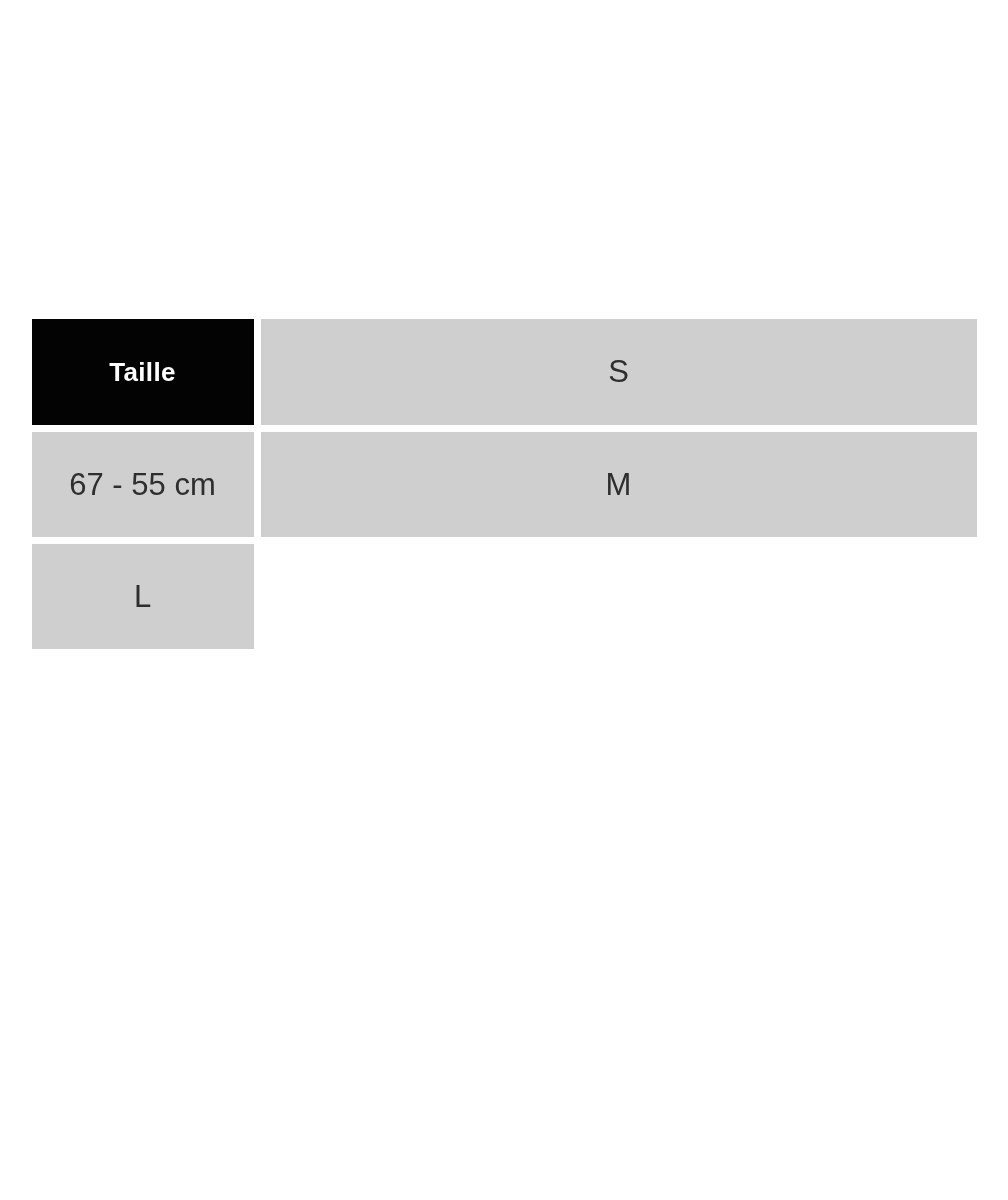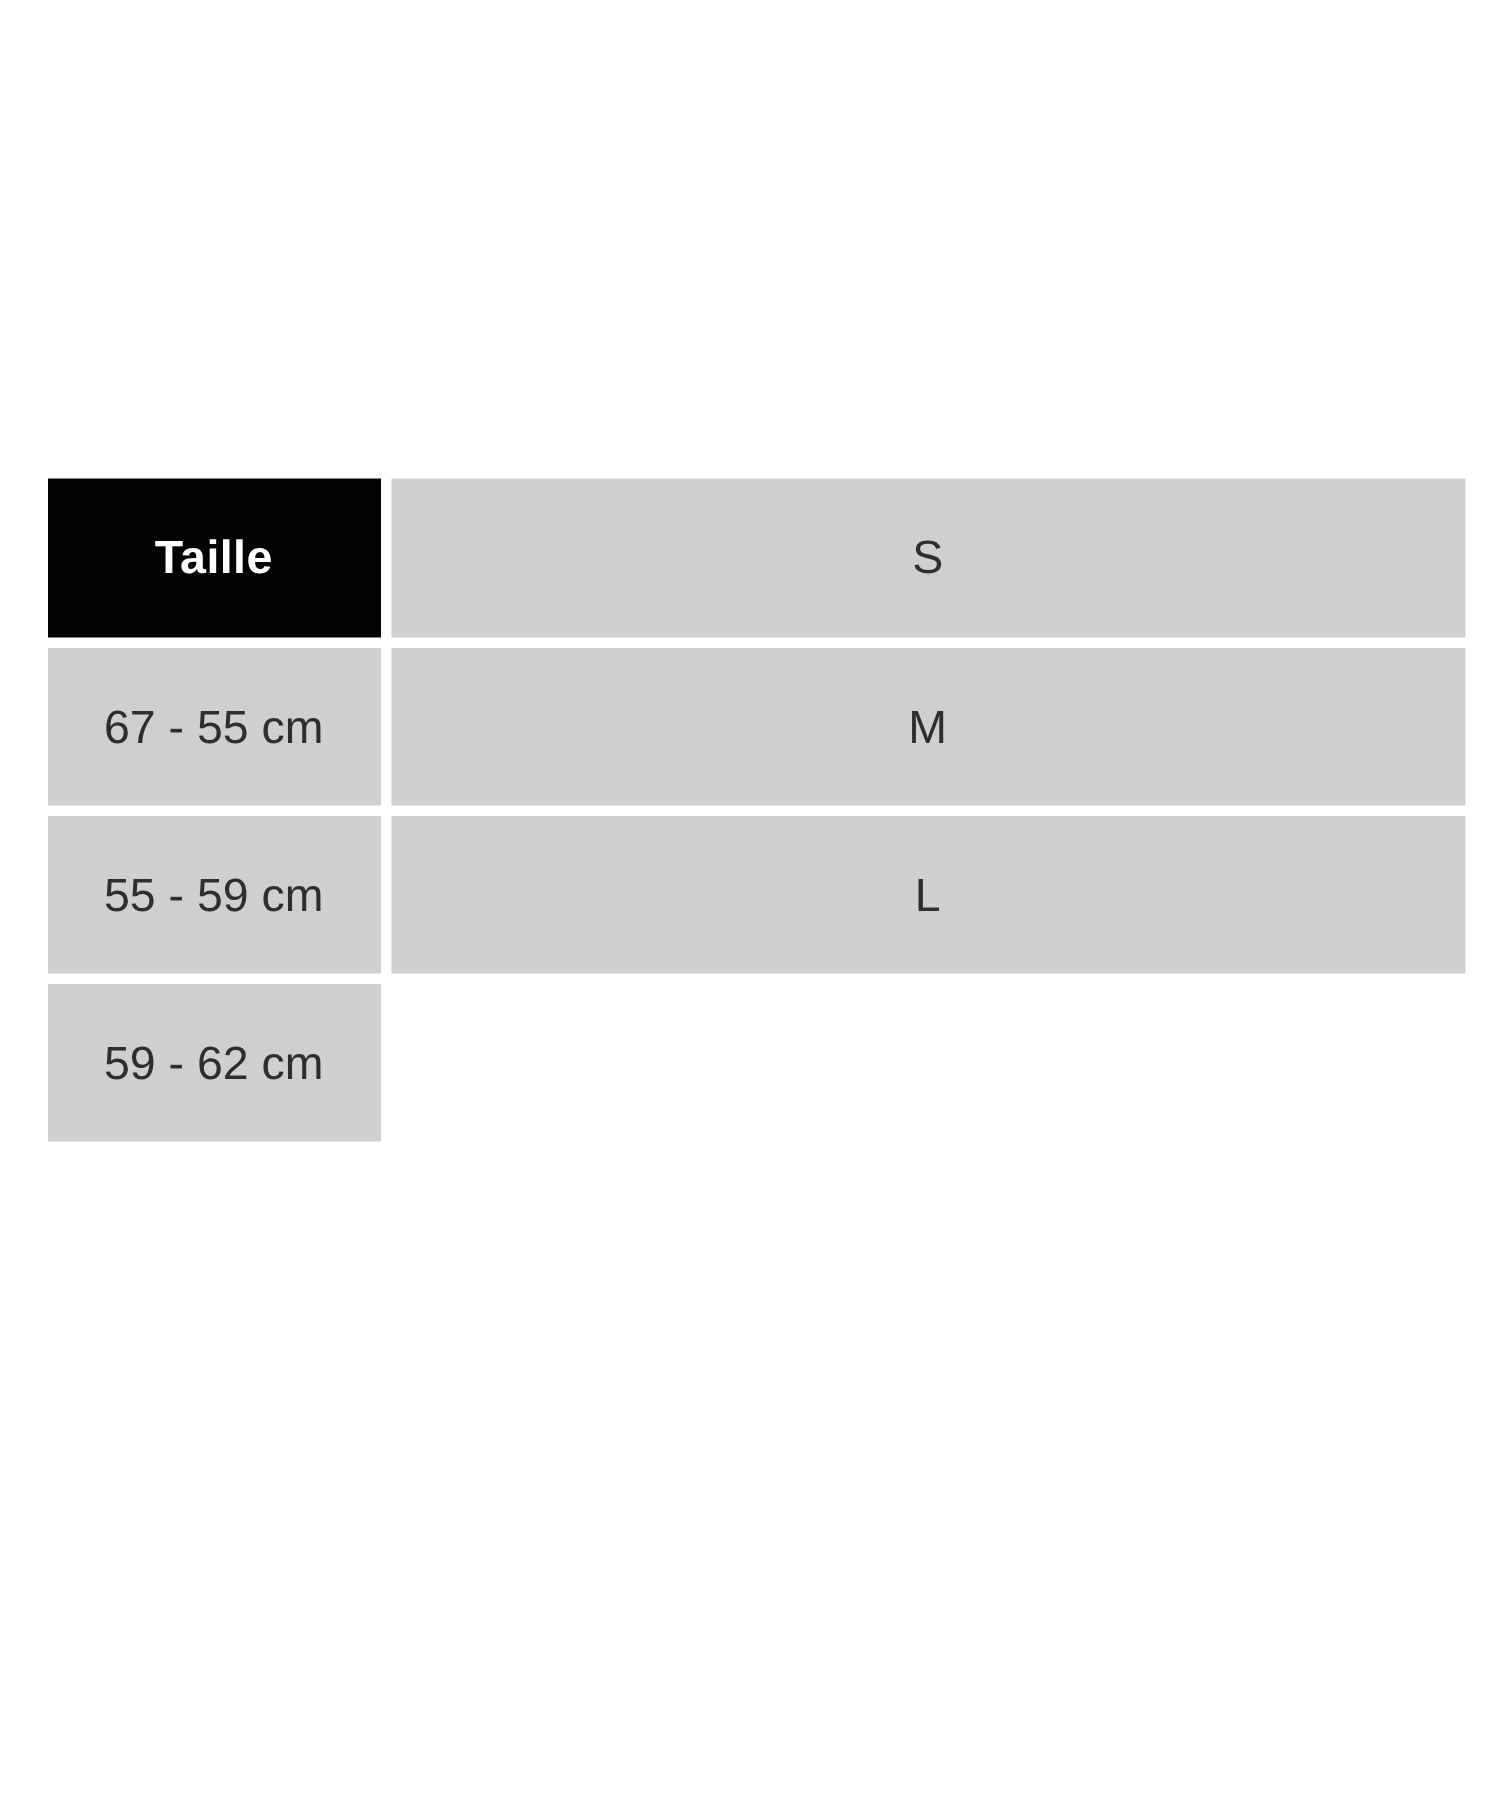--- a/index.html
+++ b/index.html
@@ -32,21 +32,21 @@
     display: flex;
     align-items: center;
     justify-content: center;
     text-align: center;
   }
 
   .cell.header {
     background: #030303;
     color: #ffffff;
     font-weight: bold;
-    font-size: 31px;
+    font-size: 26px;
     letter-spacing: 0.3px;
   }
 
   .cell.body {
     background: #cfcfcf;
     color: #2e2e2e;
     font-weight: normal;
     font-size: 31px;
   }
 </style>
@@ -55,20 +55,18 @@
 
 <div class="page">
   <div class="size-table">
 
     <div class="cell header">Taille</div>
 
     <div class="cell body">S</div>
     <div class="cell body">67 - 55 cm</div>
 
     <div class="cell body">M</div>
-    <div class="cell body">55 - 59 cm</div>
 
     <div class="cell body">L</div>
-    <div class="cell body">59 - 62 cm</div>
 
 
   </div>
 </div>
 
 </body></html>

